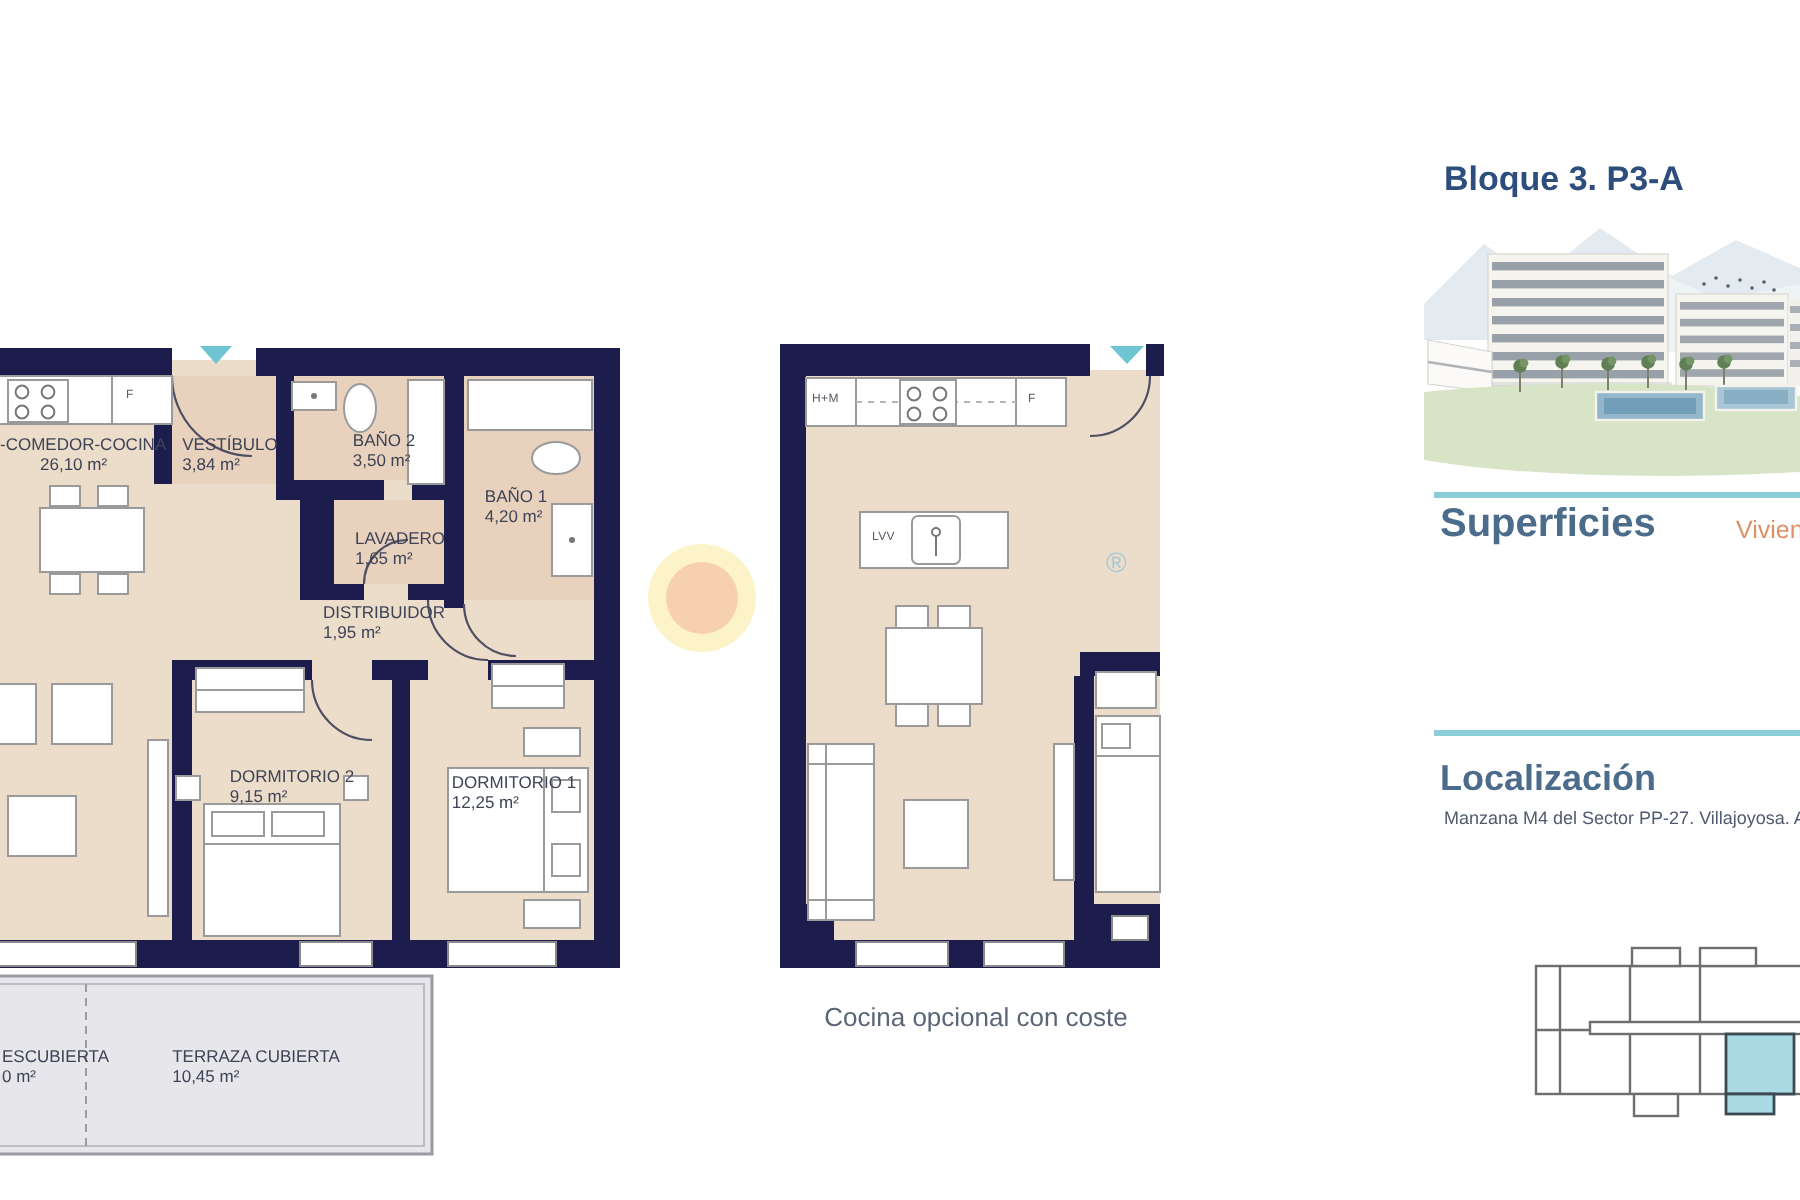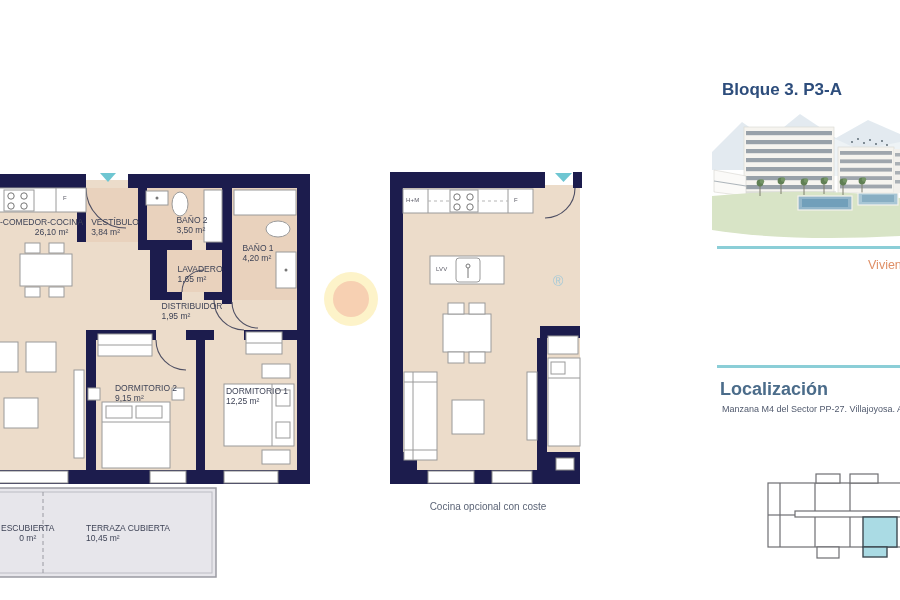--- a/index.html
+++ b/index.html
@@ -11,27 +11,27 @@
     font-family:"Liberation Sans","DejaVu Sans",sans-serif;
   }
   .page svg.drawing{position:absolute;left:0;top:0;z-index:1;}
 
   
   .rl{
     position:absolute;transform:translateX(-50%);
     text-align:left;font-size:8.5px;line-height:1.22;
     color:#3e4356;white-space:nowrap;z-index:2;
   }
-  .rl.edge{transform:none;text-align:center;}
+  .rl.edge{transform:none;text-align:left;}
   .fx{
     position:absolute;font-size:6px;color:#5a5a66;z-index:2;letter-spacing:.2px;
   }
   .note{
     position:absolute;transform:translateX(-50%);
-    font-size:10px;color:#5c6577;z-index:2;white-space:nowrap;
+    font-size:13px;color:#5c6577;z-index:2;white-space:nowrap;
   }
 
   
   .wm-circle{position:absolute;left:324px;top:272px;width:54px;height:54px;border-radius:50%;
     background:#fdf3c9;z-index:3;}
   .wm-inner{position:absolute;left:9px;top:9px;width:36px;height:36px;border-radius:50%;
     background:#f7d0b2;}
   .wm-text{position:absolute;left:383px;top:270px;font-size:46px;font-weight:bold;
     letter-spacing:-1px;color:rgba(140,195,220,0.62);z-index:3;white-space:nowrap;}
   .wm-reg{position:absolute;left:553px;top:273px;font-size:14px;
@@ -373,20 +373,21 @@
 
   <span class="wm-circle">
     <span class="wm-inner"></span>
   </span>
   <span class="wm-reg">®</span>
 
   <div class="panel-title">Bloque 3. P3-A</div>
 
   <div class="rule r1"></div>
 
+  <h2 class="sec-head sup">Superficies</h2>
   <span class="col-label">Vivienda</span>
 
 
   <div class="rule r2"></div>
 
   <h2 class="sec-head loc">Localización</h2>
   <p class="loc-text">Manzana M4 del Sector PP-27. Villajoyosa. Alicante</p>
 
 </div>
 

